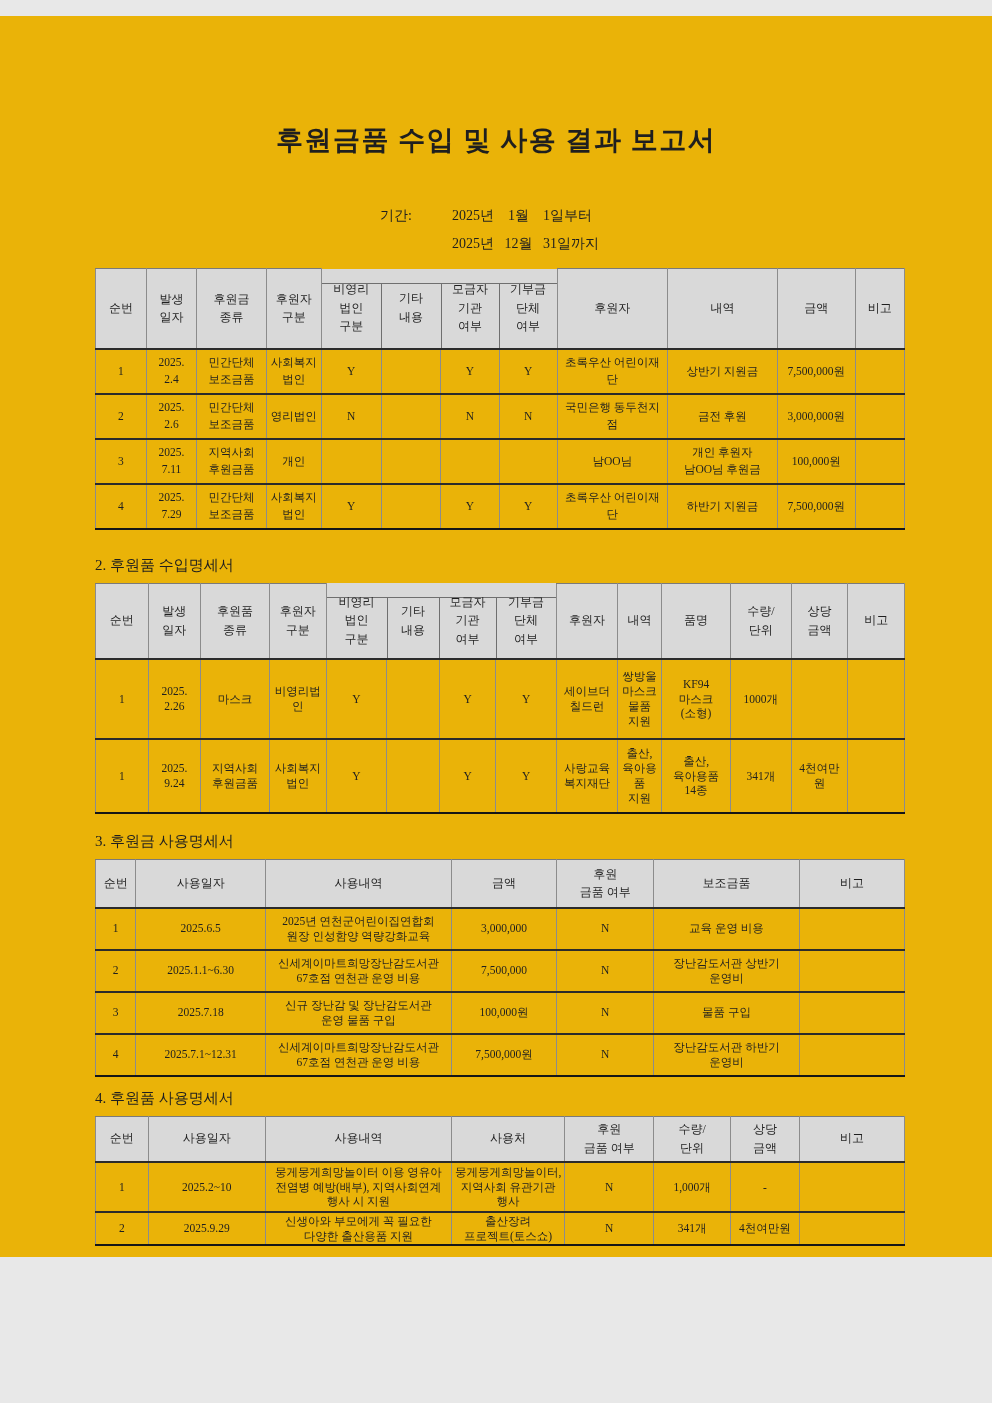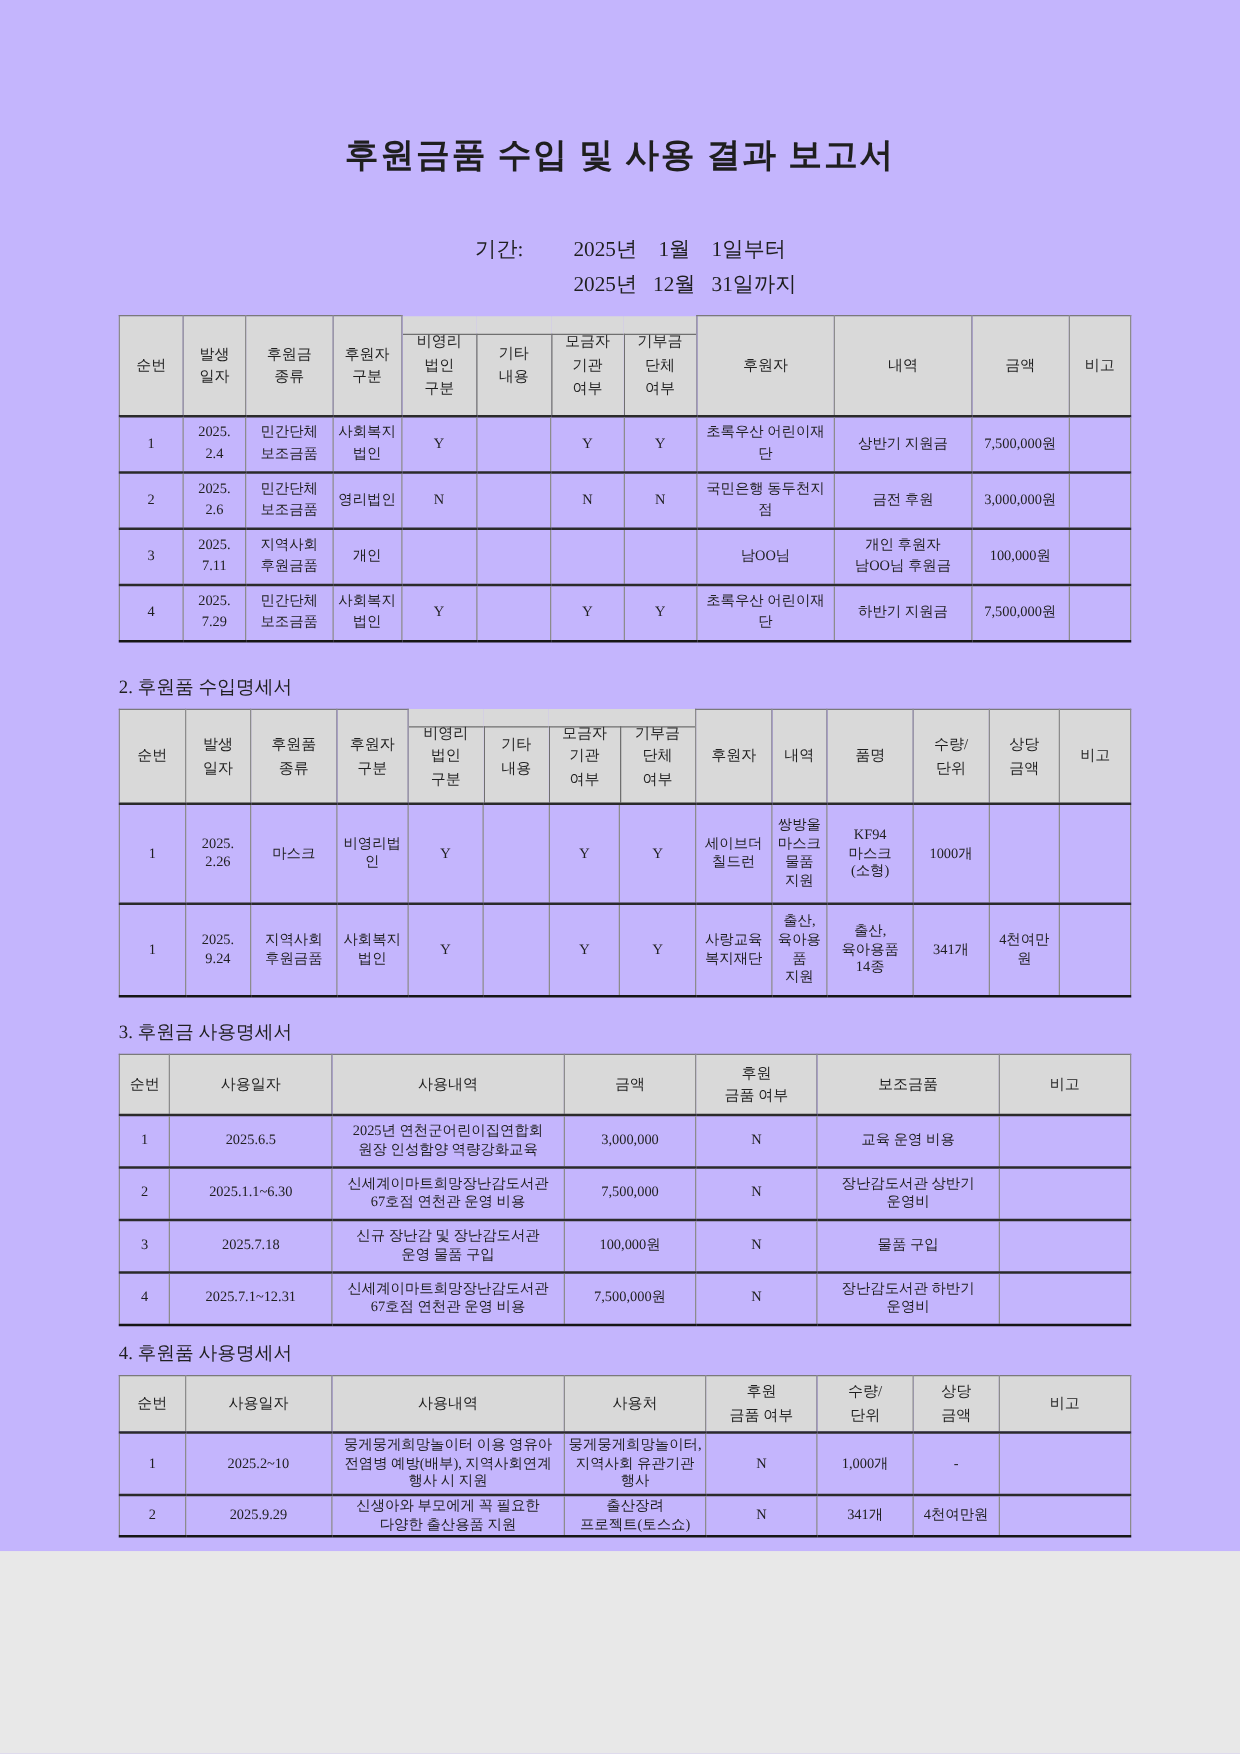--- a/index.html
+++ b/index.html
@@ -1,27 +1,27 @@
 <!DOCTYPE html>
 <html><head>
 <meta charset="utf-8">
 <style>
   html,body { margin:0; padding:0; background:#e8e8e8; }
   .page {
-    width: 992px; height: 1241px; margin: 0 auto; background:#c4b5fd;
+    width: 992px; height: 1241px; margin: 16px auto; background:#eab308;
     font-family: "Liberation Serif", "DejaVu Serif", serif;
     color:#1f1f1f; overflow:hidden; box-sizing:border-box;
   }
   .title {
     margin:0; padding-top:106px; text-align:center;
     font-size:27px; font-weight:700; letter-spacing:1.5px;
   }
   .period {
     margin:44px 0 0 380px; display:flex; align-items:flex-start;
-    font-size:17px;
+    font-size:14px;
   }
   .p-label { line-height:28px; margin-right:40px; }
   .p-lines div { line-height:28px; white-space:pre; }
   .sec { margin:24px 0 0 95px; font-size:15px; }
   .sec2 { margin-top:26px; }
   .sec3 { margin-top:18px; }
   .sec4 { margin-top:12px; }
 
   .t {
     margin:10px 0 0 95px; width:810px;

